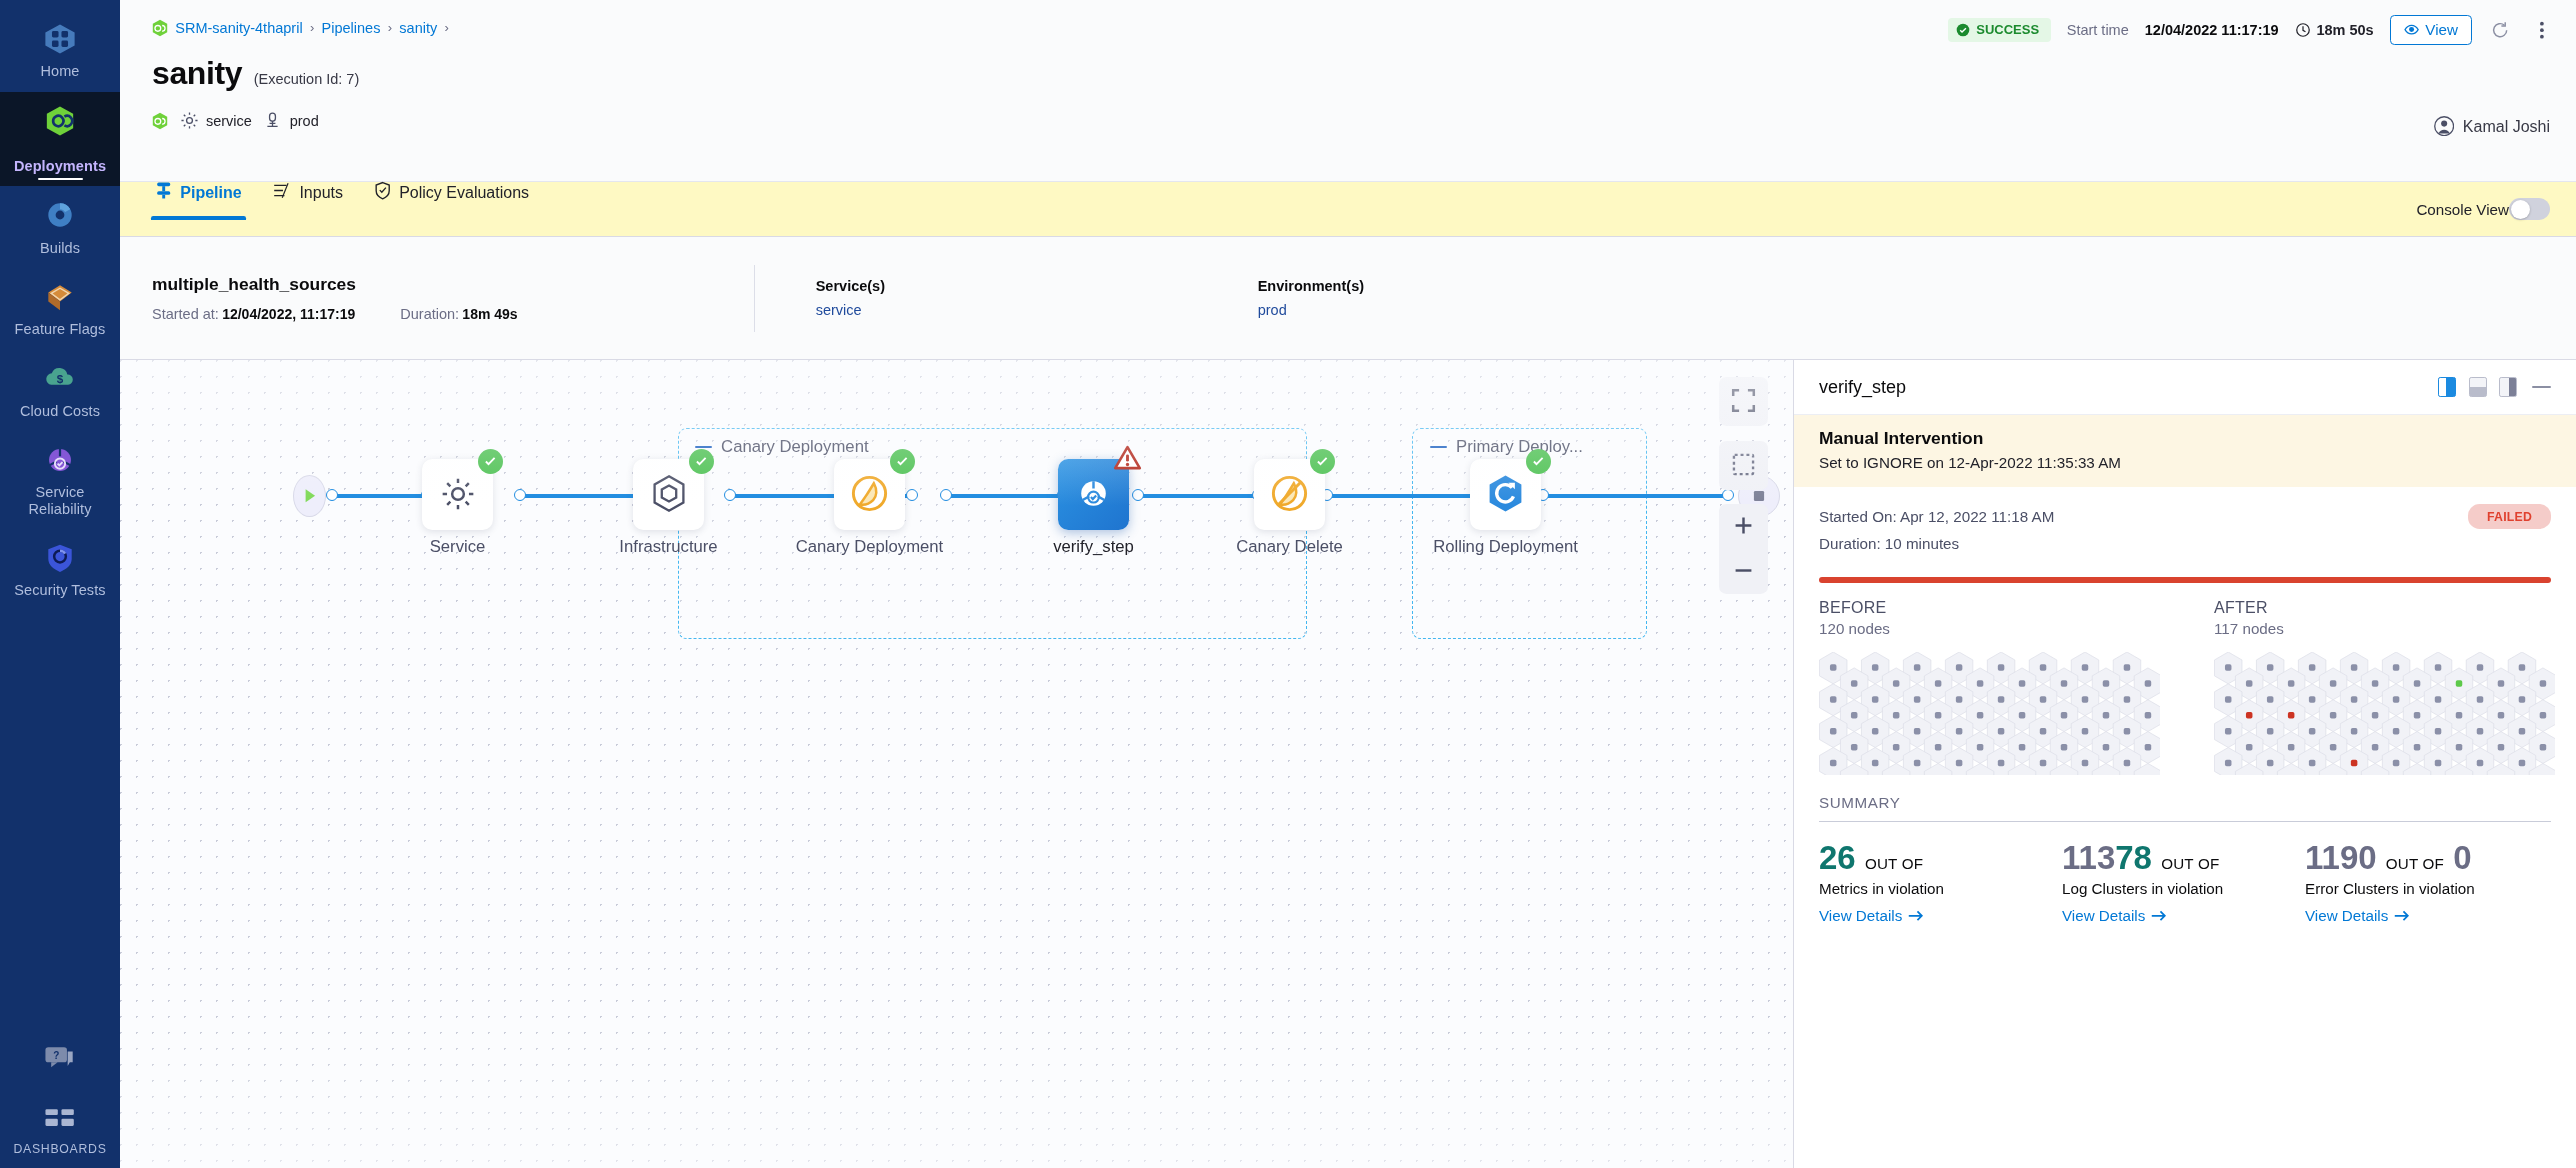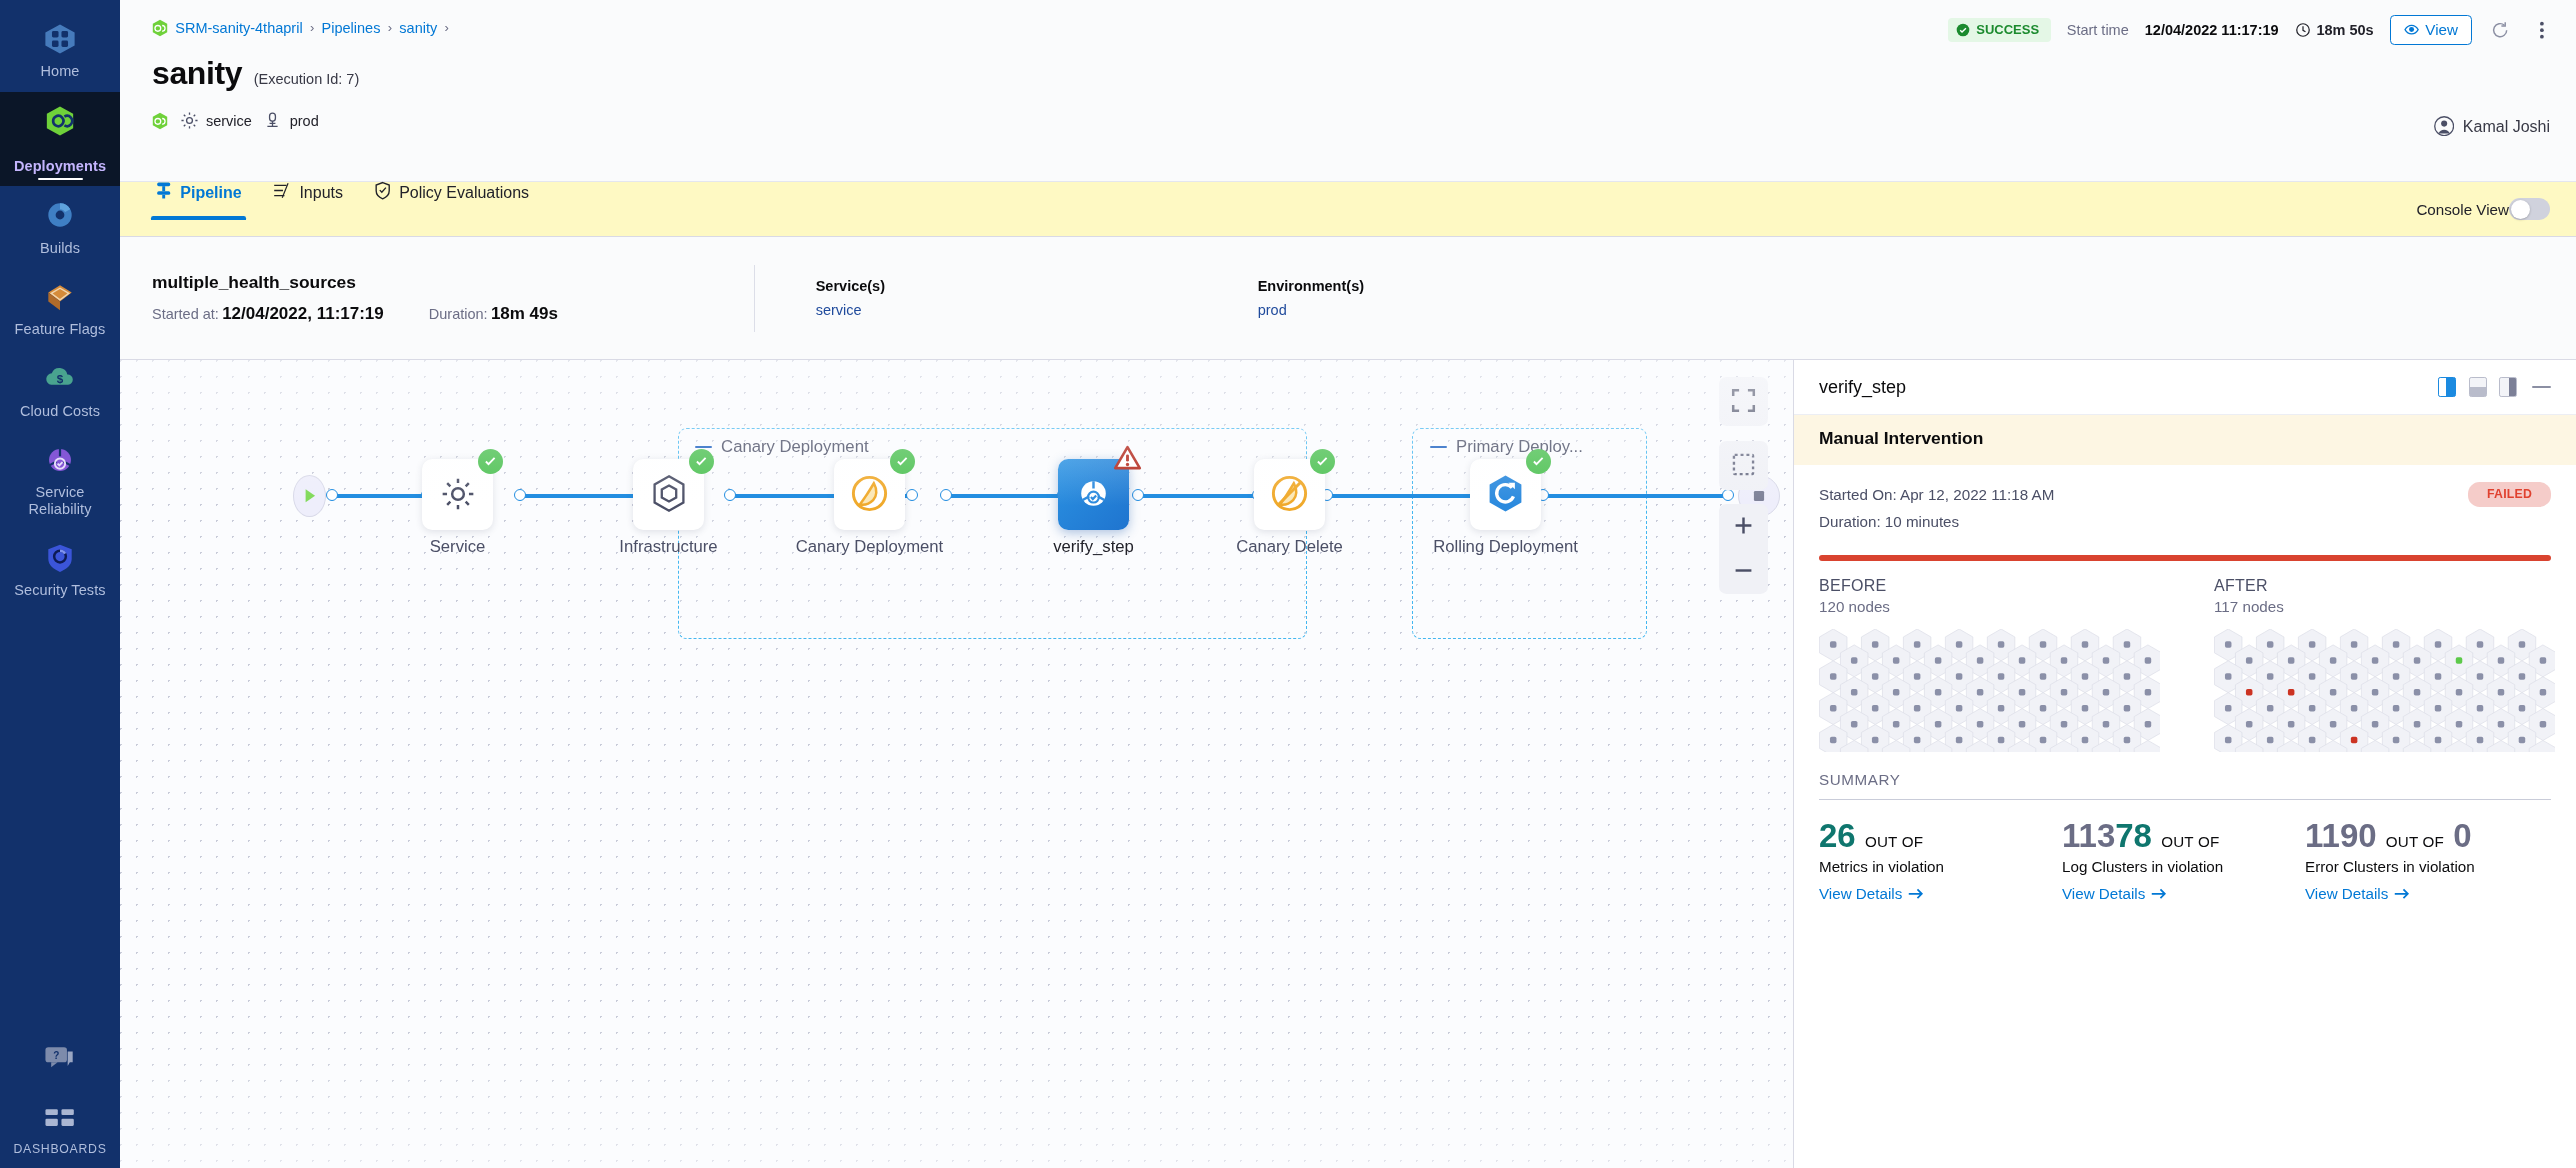--- a/index.html
+++ b/index.html
@@ -100,21 +100,21 @@
 
   
   .execstrip {
     background: #fafbfc; border-bottom: 0.7px solid #d9dae5; height: 123px;
     display: flex; align-items: center; padding: 0 26px 0 32px; flex: 0 0 auto; gap: 28px;
   }
   .exec-left { width: 574px; }
   .exec-name { font-size: 17.4px; font-weight: 700; color: #0b0b0d; }
   .exec-sub { display: flex; gap: 45px; margin-top: 11.6px; }
   .exec-sub .lbl { color: #6b6d85; font-size: 14.5px; }
-  .exec-sub .val { color: #0b0b0d; font-size: 17px; font-weight: 600; }
+  .exec-sub .val { color: #0b0b0d; font-size: 14px; font-weight: 600; }
   .vline { width: 0.7px; height: 67px; background: #dcdee8; margin-right: 33px; }
   .exec-col { width: 414px; }
   .exec-col .ttl { font-size: 14.5px; color: #0b0b0d; font-weight: 600;}
   .exec-col .lnk { font-size: 14.5px; color: #1f4a9c; margin-top: 8.7px; cursor: pointer;}
 
   
   .body-split { flex: 1 1 auto; display: flex; min-height: 0; }
 
   
   .canvas {
@@ -723,20 +723,21 @@
           <span class="rp-icons">
             <span class="pane-ic a"></span>
             <span class="pane-ic b"></span>
             <span class="pane-ic c"></span>
             <span class="minimize"></span>
           </span>
         </div>
 
         <div class="mi-banner">
           <div class="mi-title">Manual Intervention</div>
+          <div class="mi-sub">Set to IGNORE on 12-Apr-2022 11:35:33 AM</div>
         </div>
 
         <div class="rp-body">
 
           <div class="run-row">
             <div class="run-meta">
               <div>Started On: Apr 12, 2022 11:18 AM</div>
               <div>Duration: 10 minutes</div>
             </div>
             <span class="failed-pill">FAILED</span>

